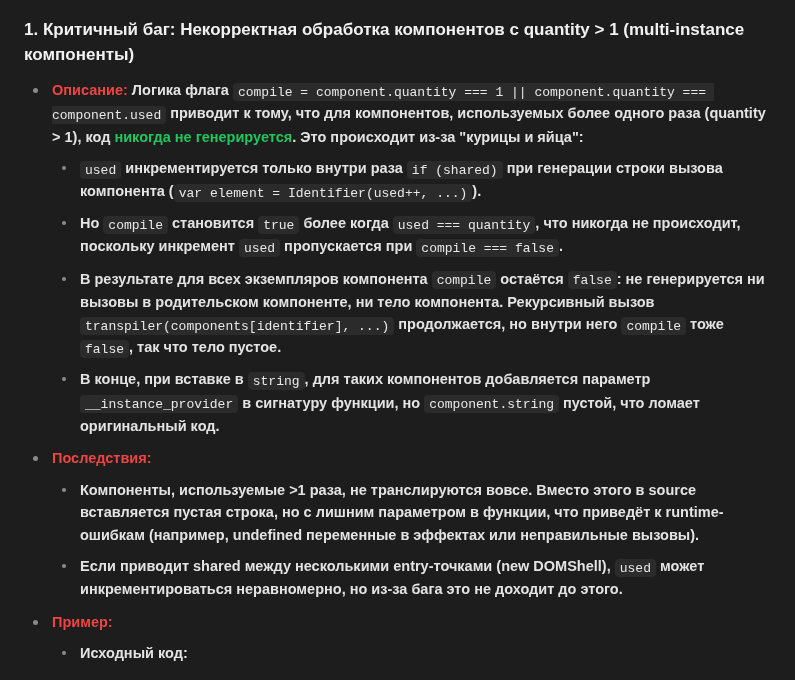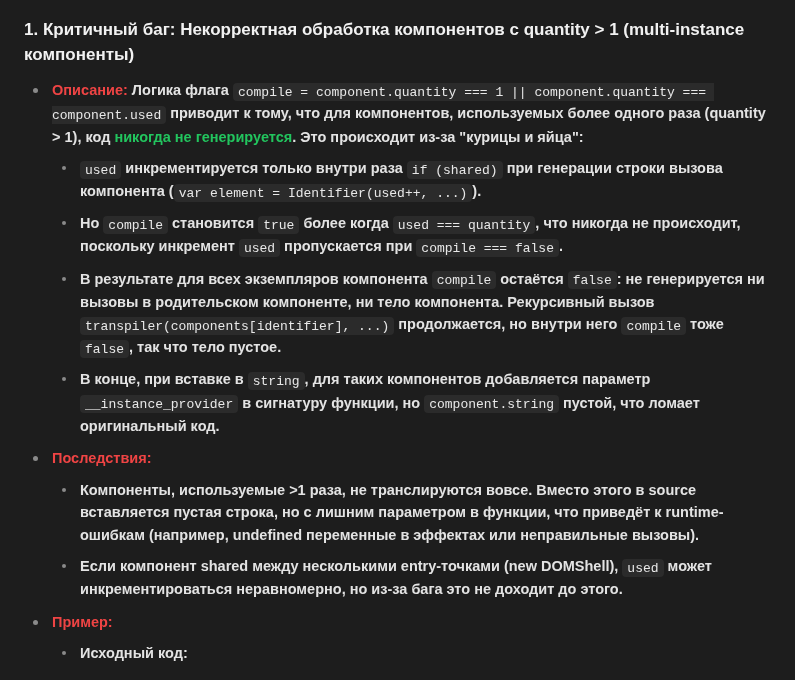--- a/index.html
+++ b/index.html
@@ -95,19 +95,19 @@
   <h3 class="doc-title">1. Критичный баг: Некорректная обработка компонентов с quantity &gt; 1 (multi-instance компоненты)</h3>
   <ul id="root-list">
       <li class="lvl1"><span class="lbl-bold">Описание:</span><span class="txt"> Логика флага </span><code>compile = component.quantity === 1 || component.quantity === component.used</code><span class="txt"> приводит к тому, что для компонентов, используемых более одного раза (quantity &gt; 1), код </span><span class="strong">никогда не генерируется</span><span class="txt">. Это происходит из-за "курицы и яйца":</span><ul class="sub">
           <li class="lvl2"><code>used</code><span class="txt"> инкрементируется только внутри раза </span><code>if (shared)</code><span class="txt"> при генерации строки вызова компонента (</span><code>var element = Identifier(used++, ...)</code><span class="txt">).</span></li>
           <li class="lvl2"><span class="txt">Но </span><code>compile</code><span class="txt"> становится </span><code>true</code><span class="txt"> более когда </span><code>used === quantity</code><span class="txt">, что никогда не происходит, поскольку инкремент </span><code>used</code><span class="txt"> пропускается при </span><code>compile === false</code><span class="txt">.</span></li>
           <li class="lvl2"><span class="txt">В результате для всех экземпляров компонента </span><code>compile</code><span class="txt"> остаётся </span><code>false</code><span class="txt">: не генерируется ни вызовы в родительском компоненте, ни тело компонента. Рекурсивный вызов </span><code>transpiler(components[identifier], ...)</code><span class="txt"> продолжается, но внутри него </span><code>compile</code><span class="txt"> тоже </span><code>false</code><span class="txt">, так что тело пустое.</span></li>
           <li class="lvl2"><span class="txt">В конце, при вставке в </span><code>string</code><span class="txt">, для таких компонентов добавляется параметр </span><code>__instance_provider</code><span class="txt"> в сигнатуру функции, но </span><code>component.string</code><span class="txt"> пустой, что ломает оригинальный код.</span></li>
         </ul></li>
       <li class="lvl1"><span class="lbl-bold">Последствия:</span><ul class="sub">
           <li class="lvl2"><span class="txt">Компоненты, используемые &gt;1 раза, не транслируются вовсе. Вместо этого в source вставляется пустая строка, но с лишним параметром в функции, что приведёт к runtime-ошибкам (например, undefined переменные в эффектах или неправильные вызовы).</span></li>
-          <li class="lvl2"><span class="txt">Если компонент shared между несколькими entry-точками (new DOMShell), </span><code>used</code><span class="txt"> может инкрементироваться неравномерно, но из-за бага это не доходит до этого.</span></li>
+          <li class="lvl2"><span class="txt">Если приводит shared между несколькими entry-точками (new DOMShell), </span><code>used</code><span class="txt"> может инкрементироваться неравномерно, но из-за бага это не доходит до этого.</span></li>
         </ul></li>
       <li class="lvl1"><span class="lbl-bold">Пример:</span><ul class="sub">
           <li class="lvl2"><span class="txt">Исходный код:</span></li>
         </ul></li>
     </ul>
 </div>
 
 </body></html>

